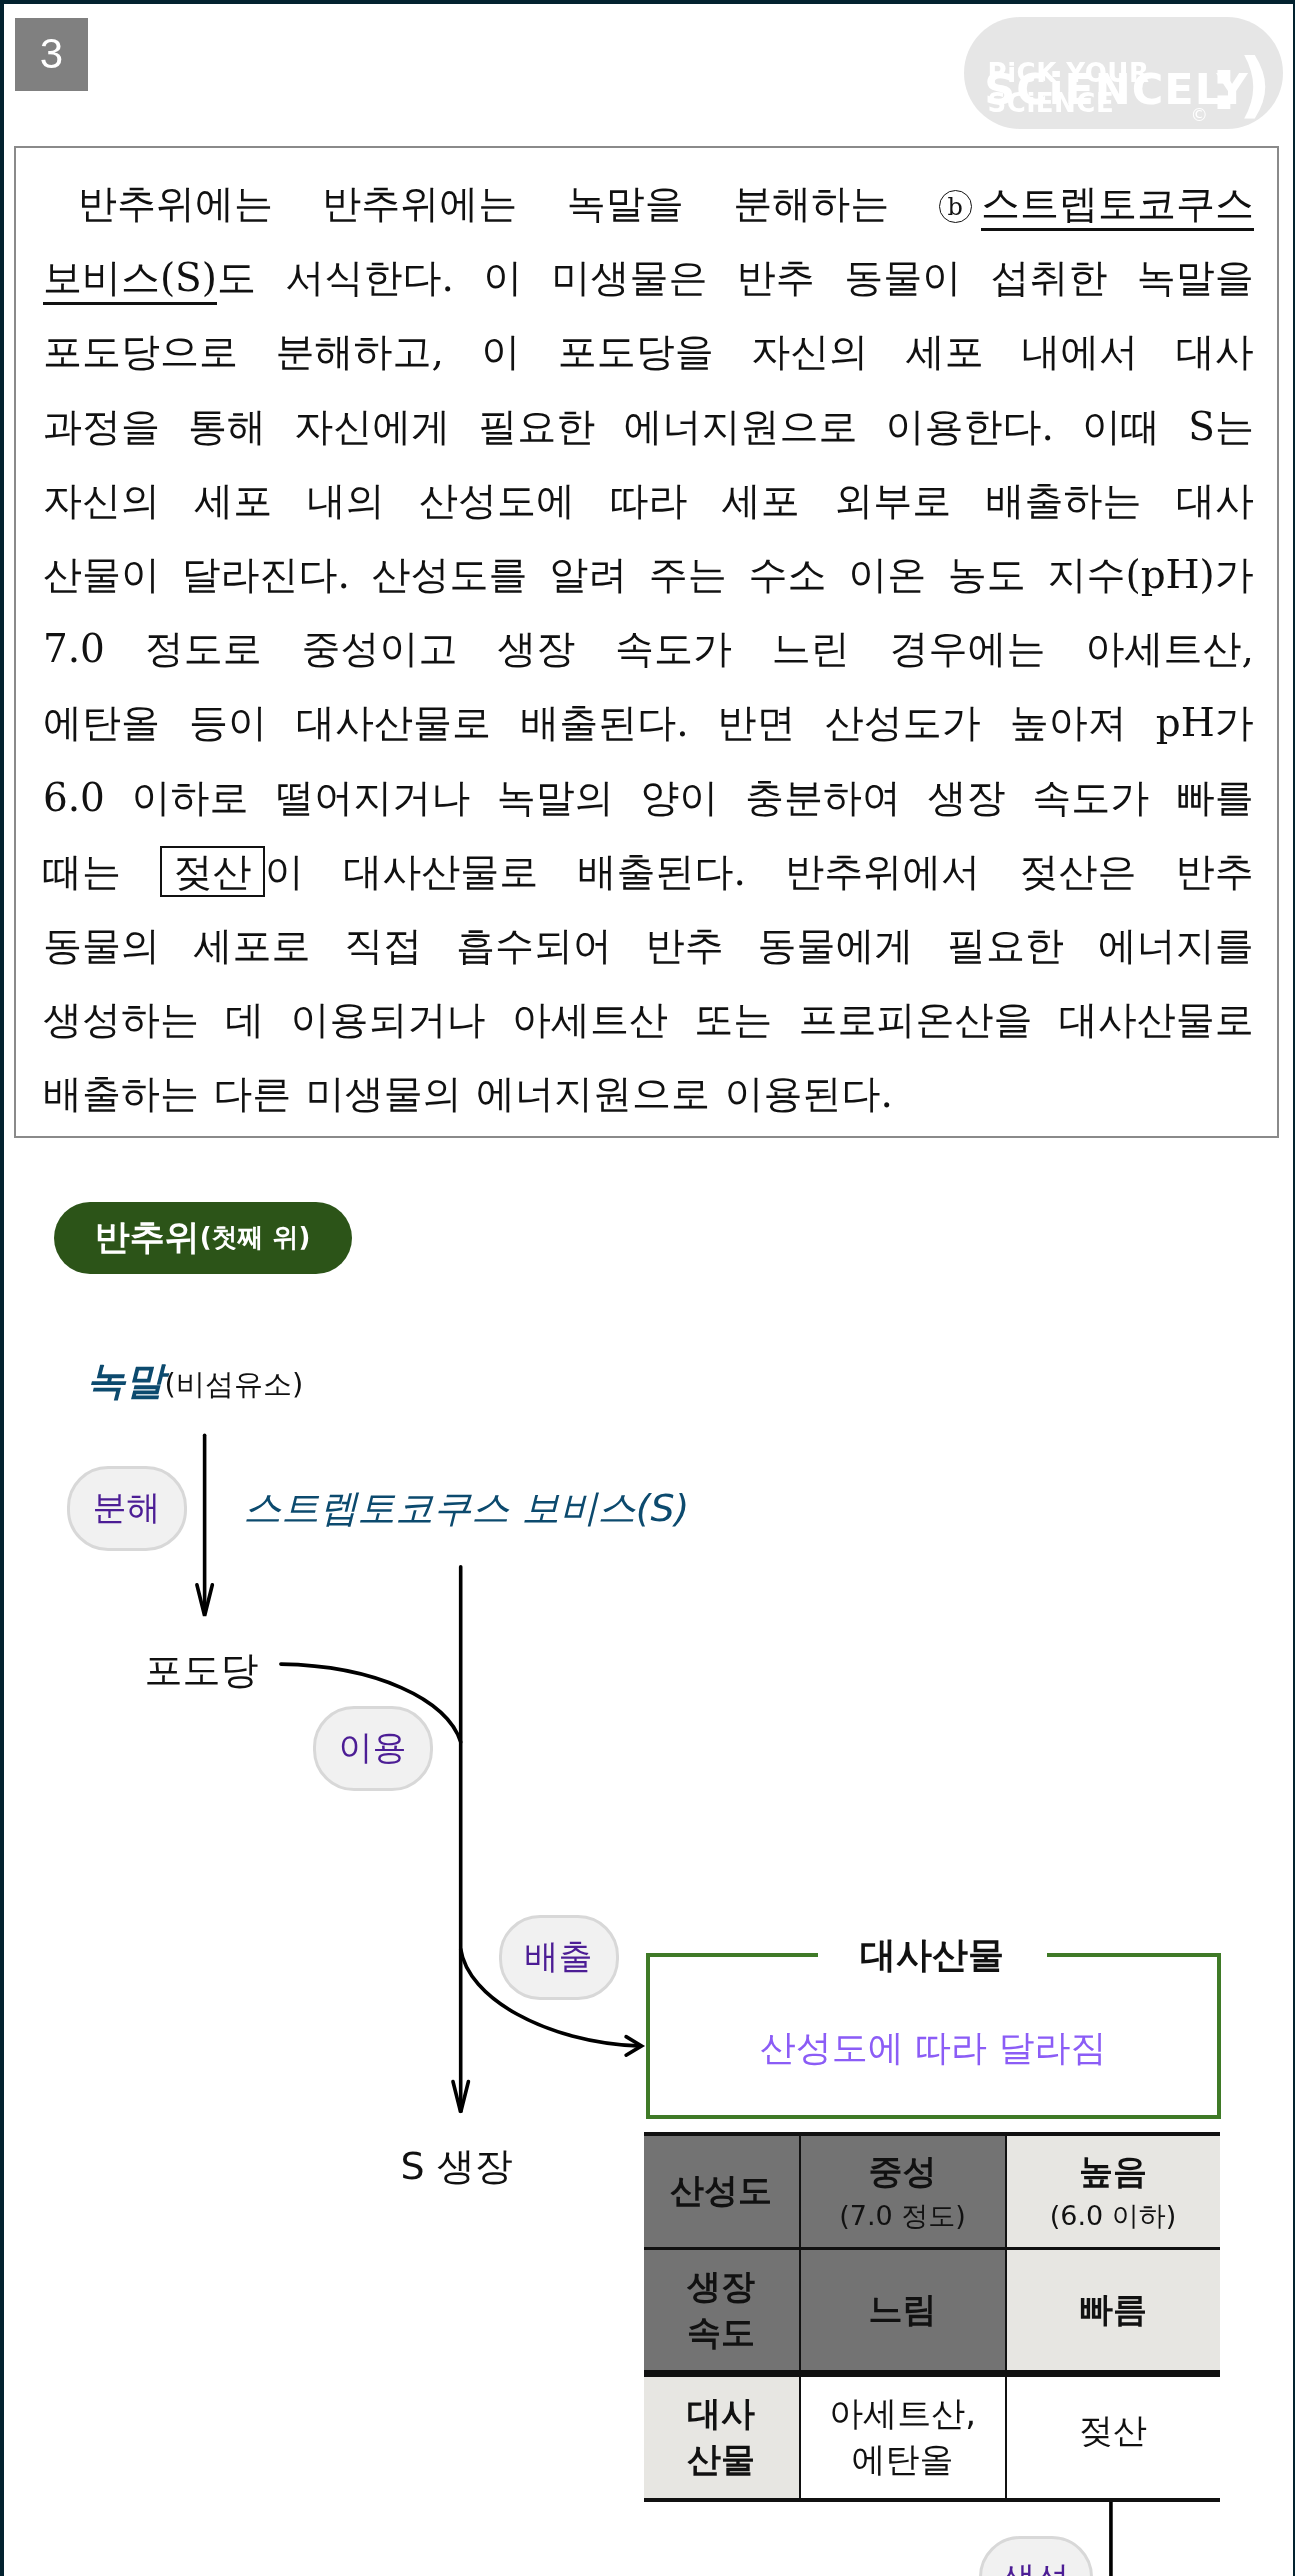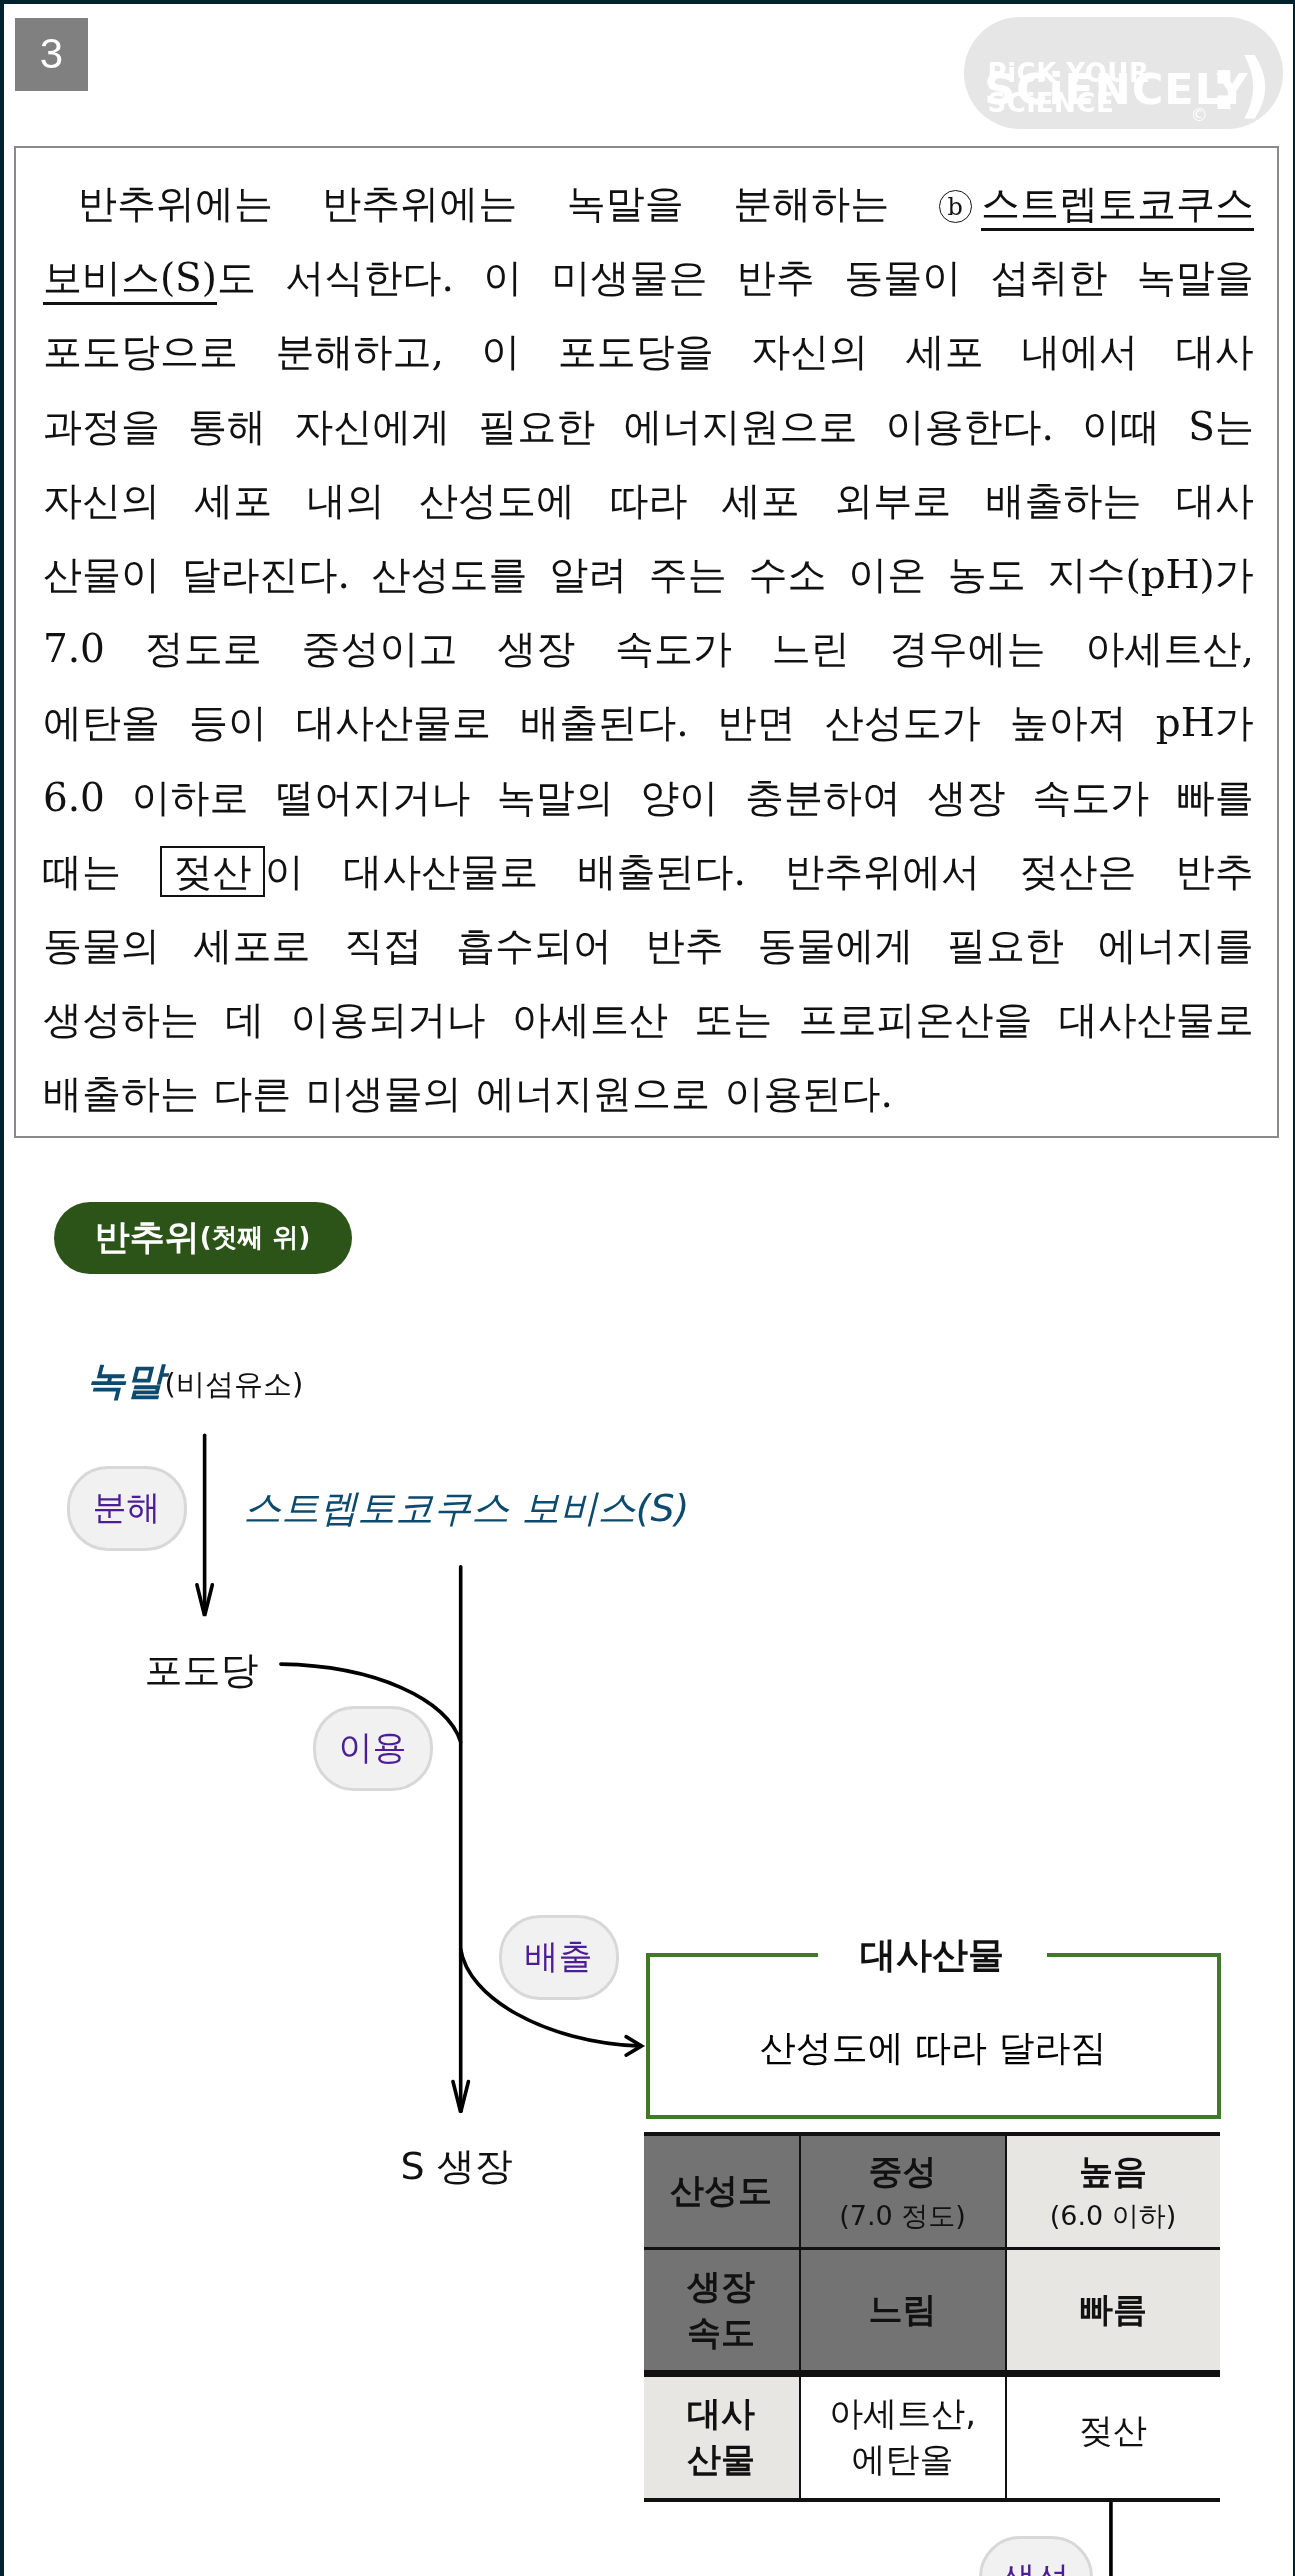--- a/index.html
+++ b/index.html
@@ -89,21 +89,21 @@
     left: 642px; top: 1949px; width: 575px; height: 166px;
     border: 4.1px solid #3f7a27; box-sizing: border-box; background: #fff;
   }
   .metab-title {
     left: 814px; top: 1929px; width: 229px; height: 46px; background: #fff;
     display: flex; align-items: center; justify-content: center;
     font-family: "DejaVu Sans", sans-serif; font-size: 36px; font-weight: bold; color: #111;
   }
   .metab-body {
     left: 642px; top: 2020px; width: 575px; text-align: center;
-    font-family: "DejaVu Sans", sans-serif; font-size: 36px; color: #000000;
+    font-family: "DejaVu Sans", sans-serif; font-size: 36px; color: #8b5cf6;
   }
 
   table.acid {
     position: absolute; left: 640px; top: 2128px; width: 576px;
     border-collapse: collapse; font-family: "DejaVu Sans", sans-serif; color: #111;
     border-top: 4.1px solid #111; border-bottom: 4.1px solid #111;
   }
   table.acid td {
     border-left: 2.6px solid #111; text-align: center; vertical-align: middle;
     font-size: 34px; padding: 0;

